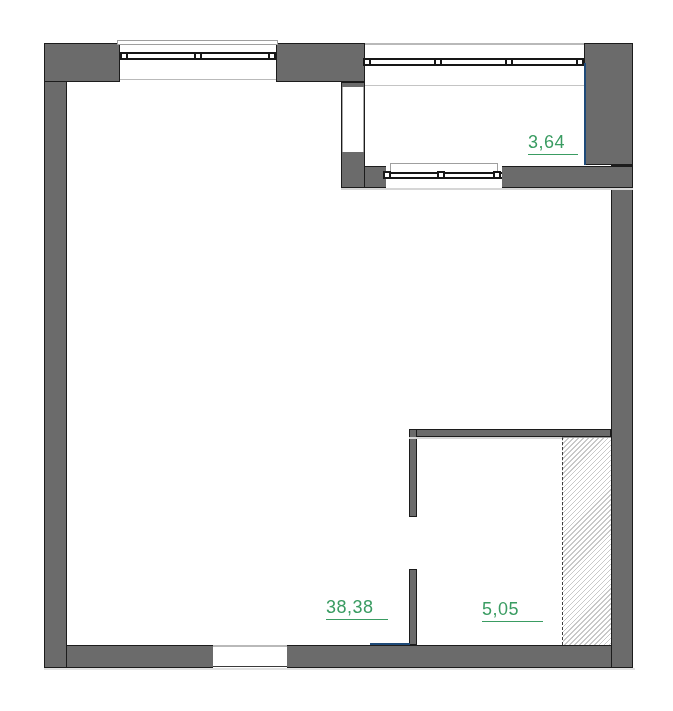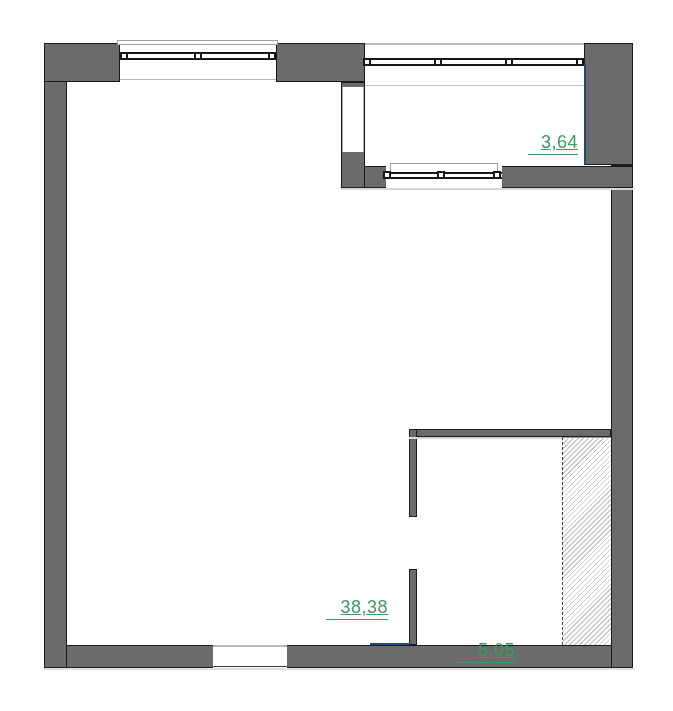--- a/index.html
+++ b/index.html
@@ -37,24 +37,23 @@
   .hatch{
     position:absolute;background:#fff;box-sizing:border-box;
     background-image:repeating-linear-gradient(135deg,
       var(--hatch-line,#c9c9c9) 0, var(--hatch-line,#c9c9c9) 1px,
       rgba(0,0,0,0) 1px, rgba(0,0,0,0) 3.5px);
     border-left:1px dashed #3c3c3c;
     border-top:1px solid #9f9f9f;
   }
   .area-label{
     position:absolute;color:var(--accent-green,#3a9c62);
-    font-size:18px;line-height:20px;height:23px;text-align:right;
+    font-size:18px;line-height:20px;height:23px;text-align:left;
     letter-spacing:.5px;box-sizing:border-box;
     border-bottom:1.5px solid var(--accent-green,#3a9c62);
-    text-decoration:underline;
   }
 </style>
 </head>
 <body>
 
 <div class="plan">
 
   <div class="wall" style="left:44px;top:645px;width:589px;height:23px;"></div>
   <div class="wall" style="left:611px;top:165px;width:22px;height:503px;"></div>
   <div class="wall" style="left:44px;top:43px;width:23px;height:625px;"></div>
@@ -105,17 +104,17 @@
 
   <div class="blue" style="left:584px;top:63px;width:2px;height:102px;"></div>
   <div class="blue" style="left:370px;top:643px;width:40px;height:2px;"></div>
 
   <div class="area-label" style="left:528px;top:132px;width:50px;">
     <span>3,64</span>
   </div>
   <div class="area-label" style="left:326px;top:597px;width:62px;">
     <span>38,38</span>
   </div>
-  <div class="area-label" style="left:454px;top:599px;width:61px;margin-top:41px;">
+  <div class="area-label" style="left:482px;top:599px;width:61px;">
     <span>5,05</span>
   </div>
 
 </div>
 
 </body></html>

